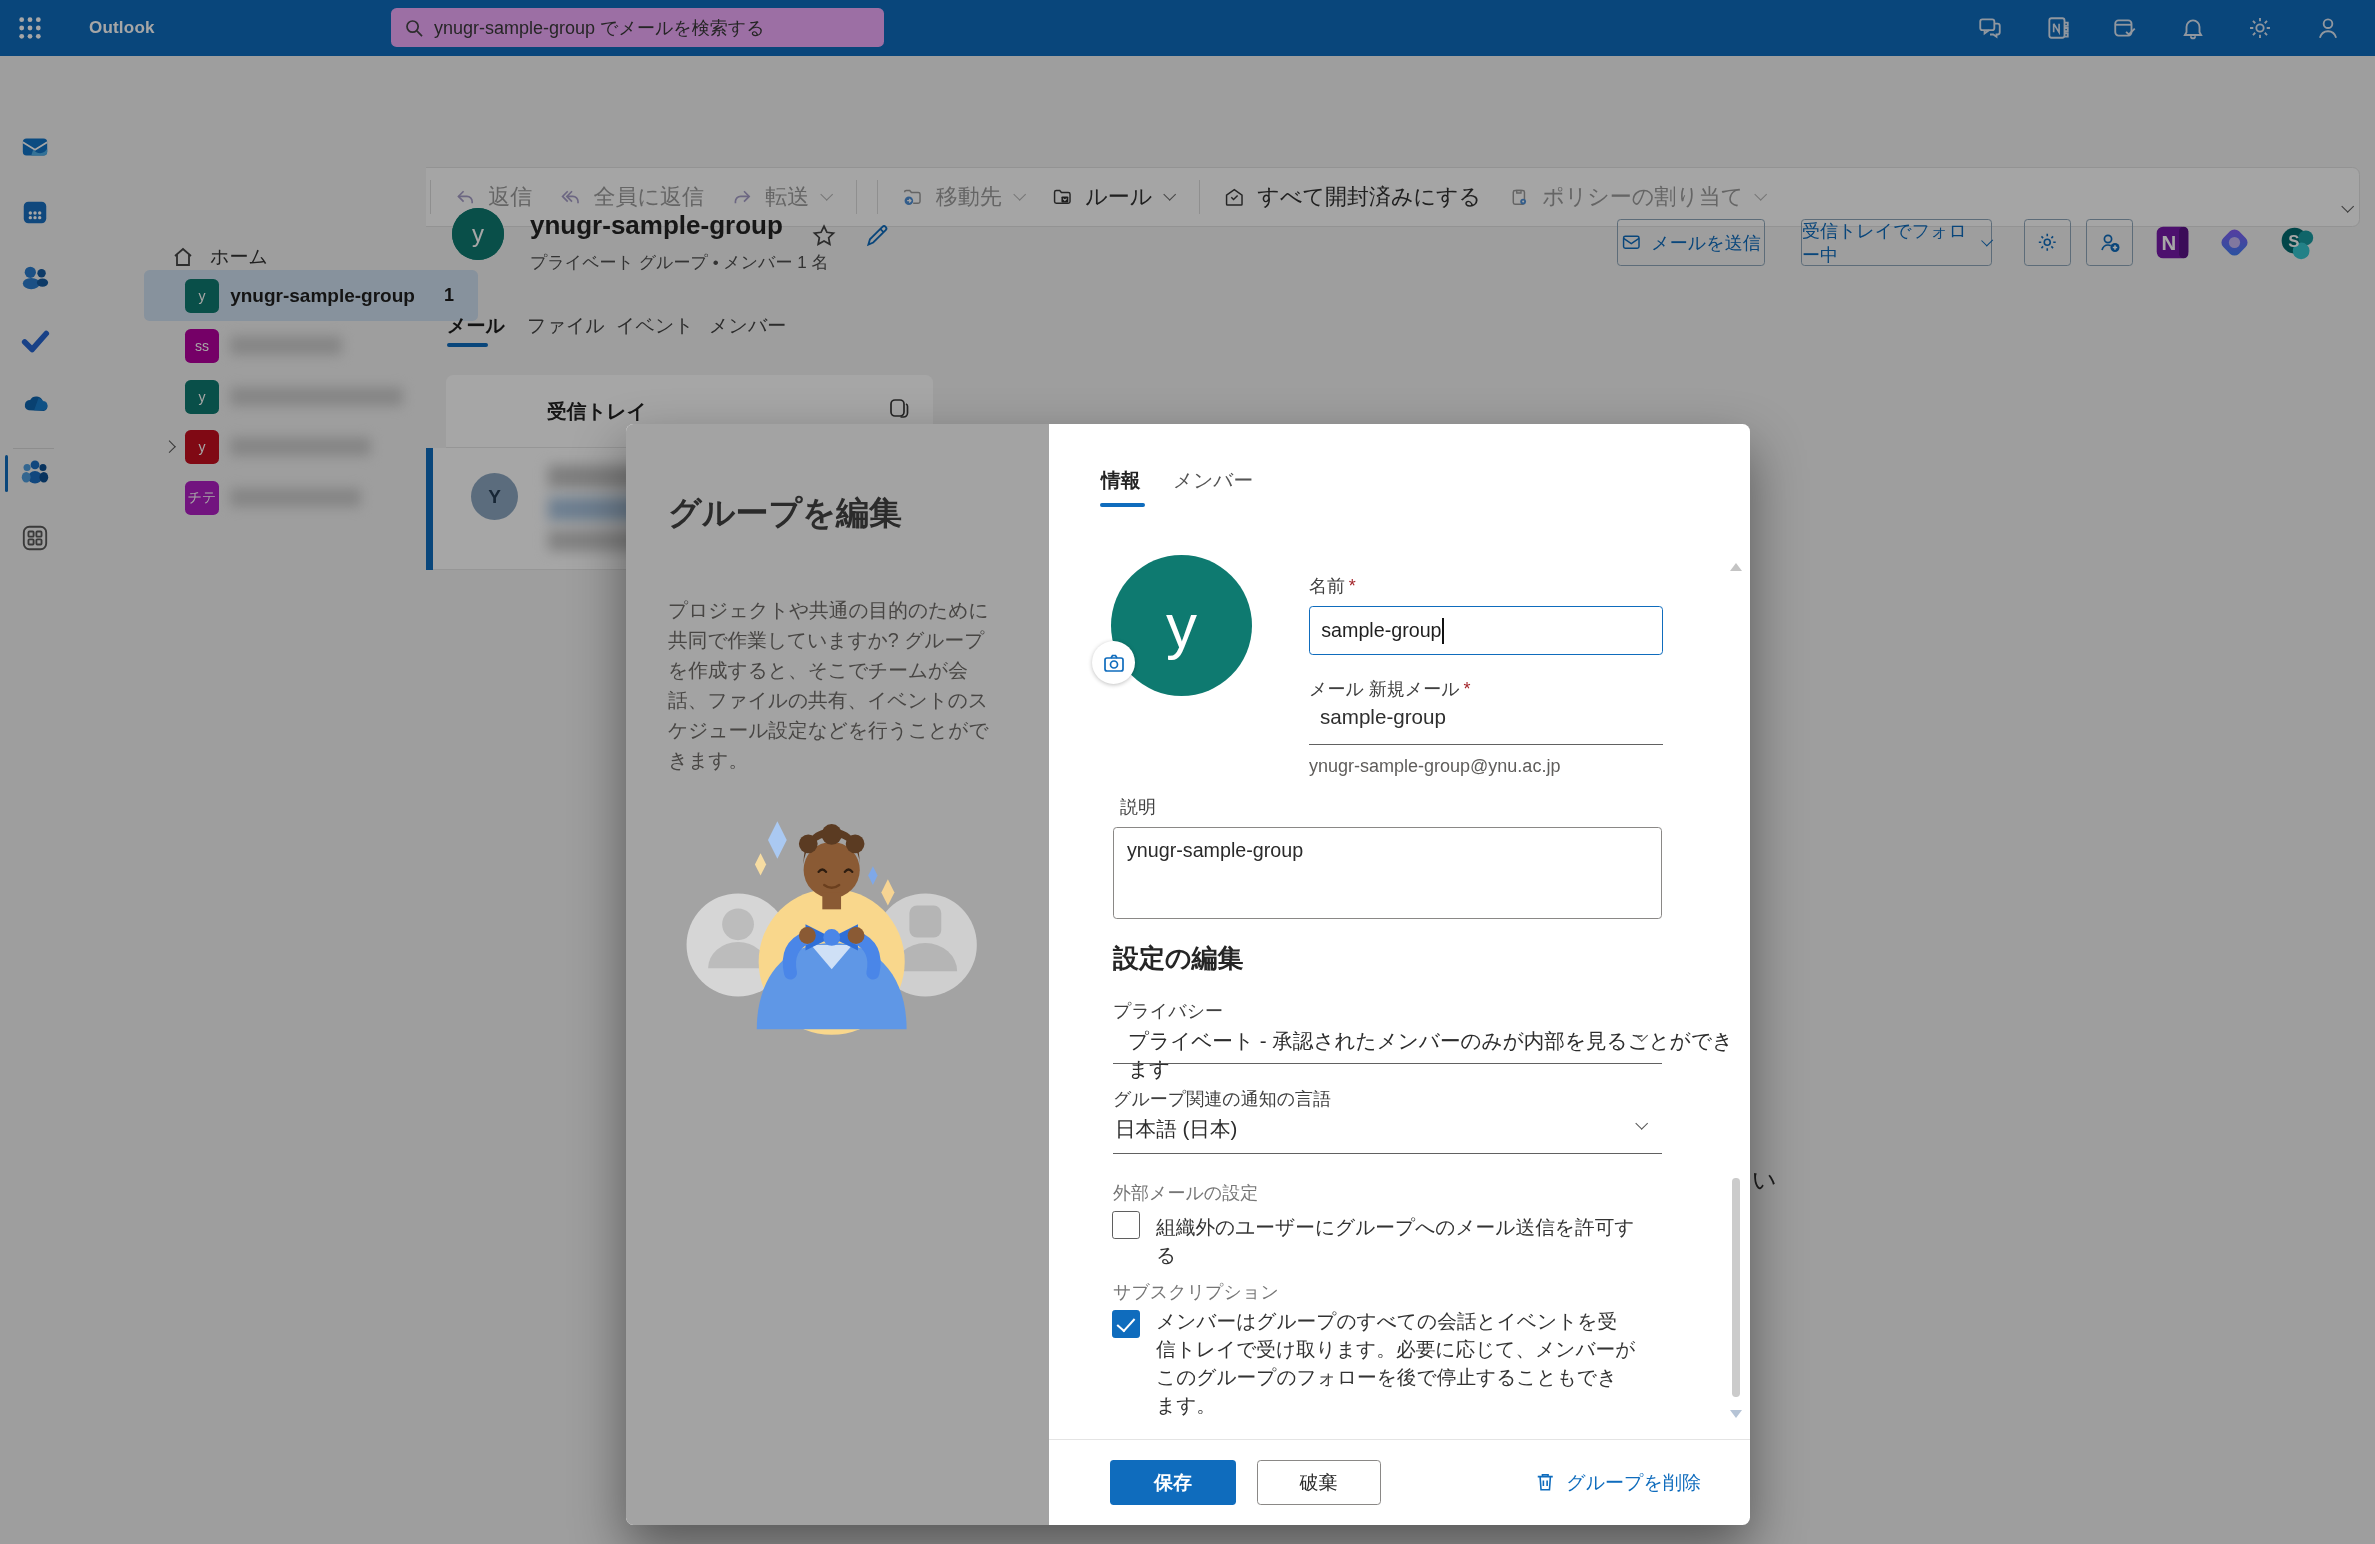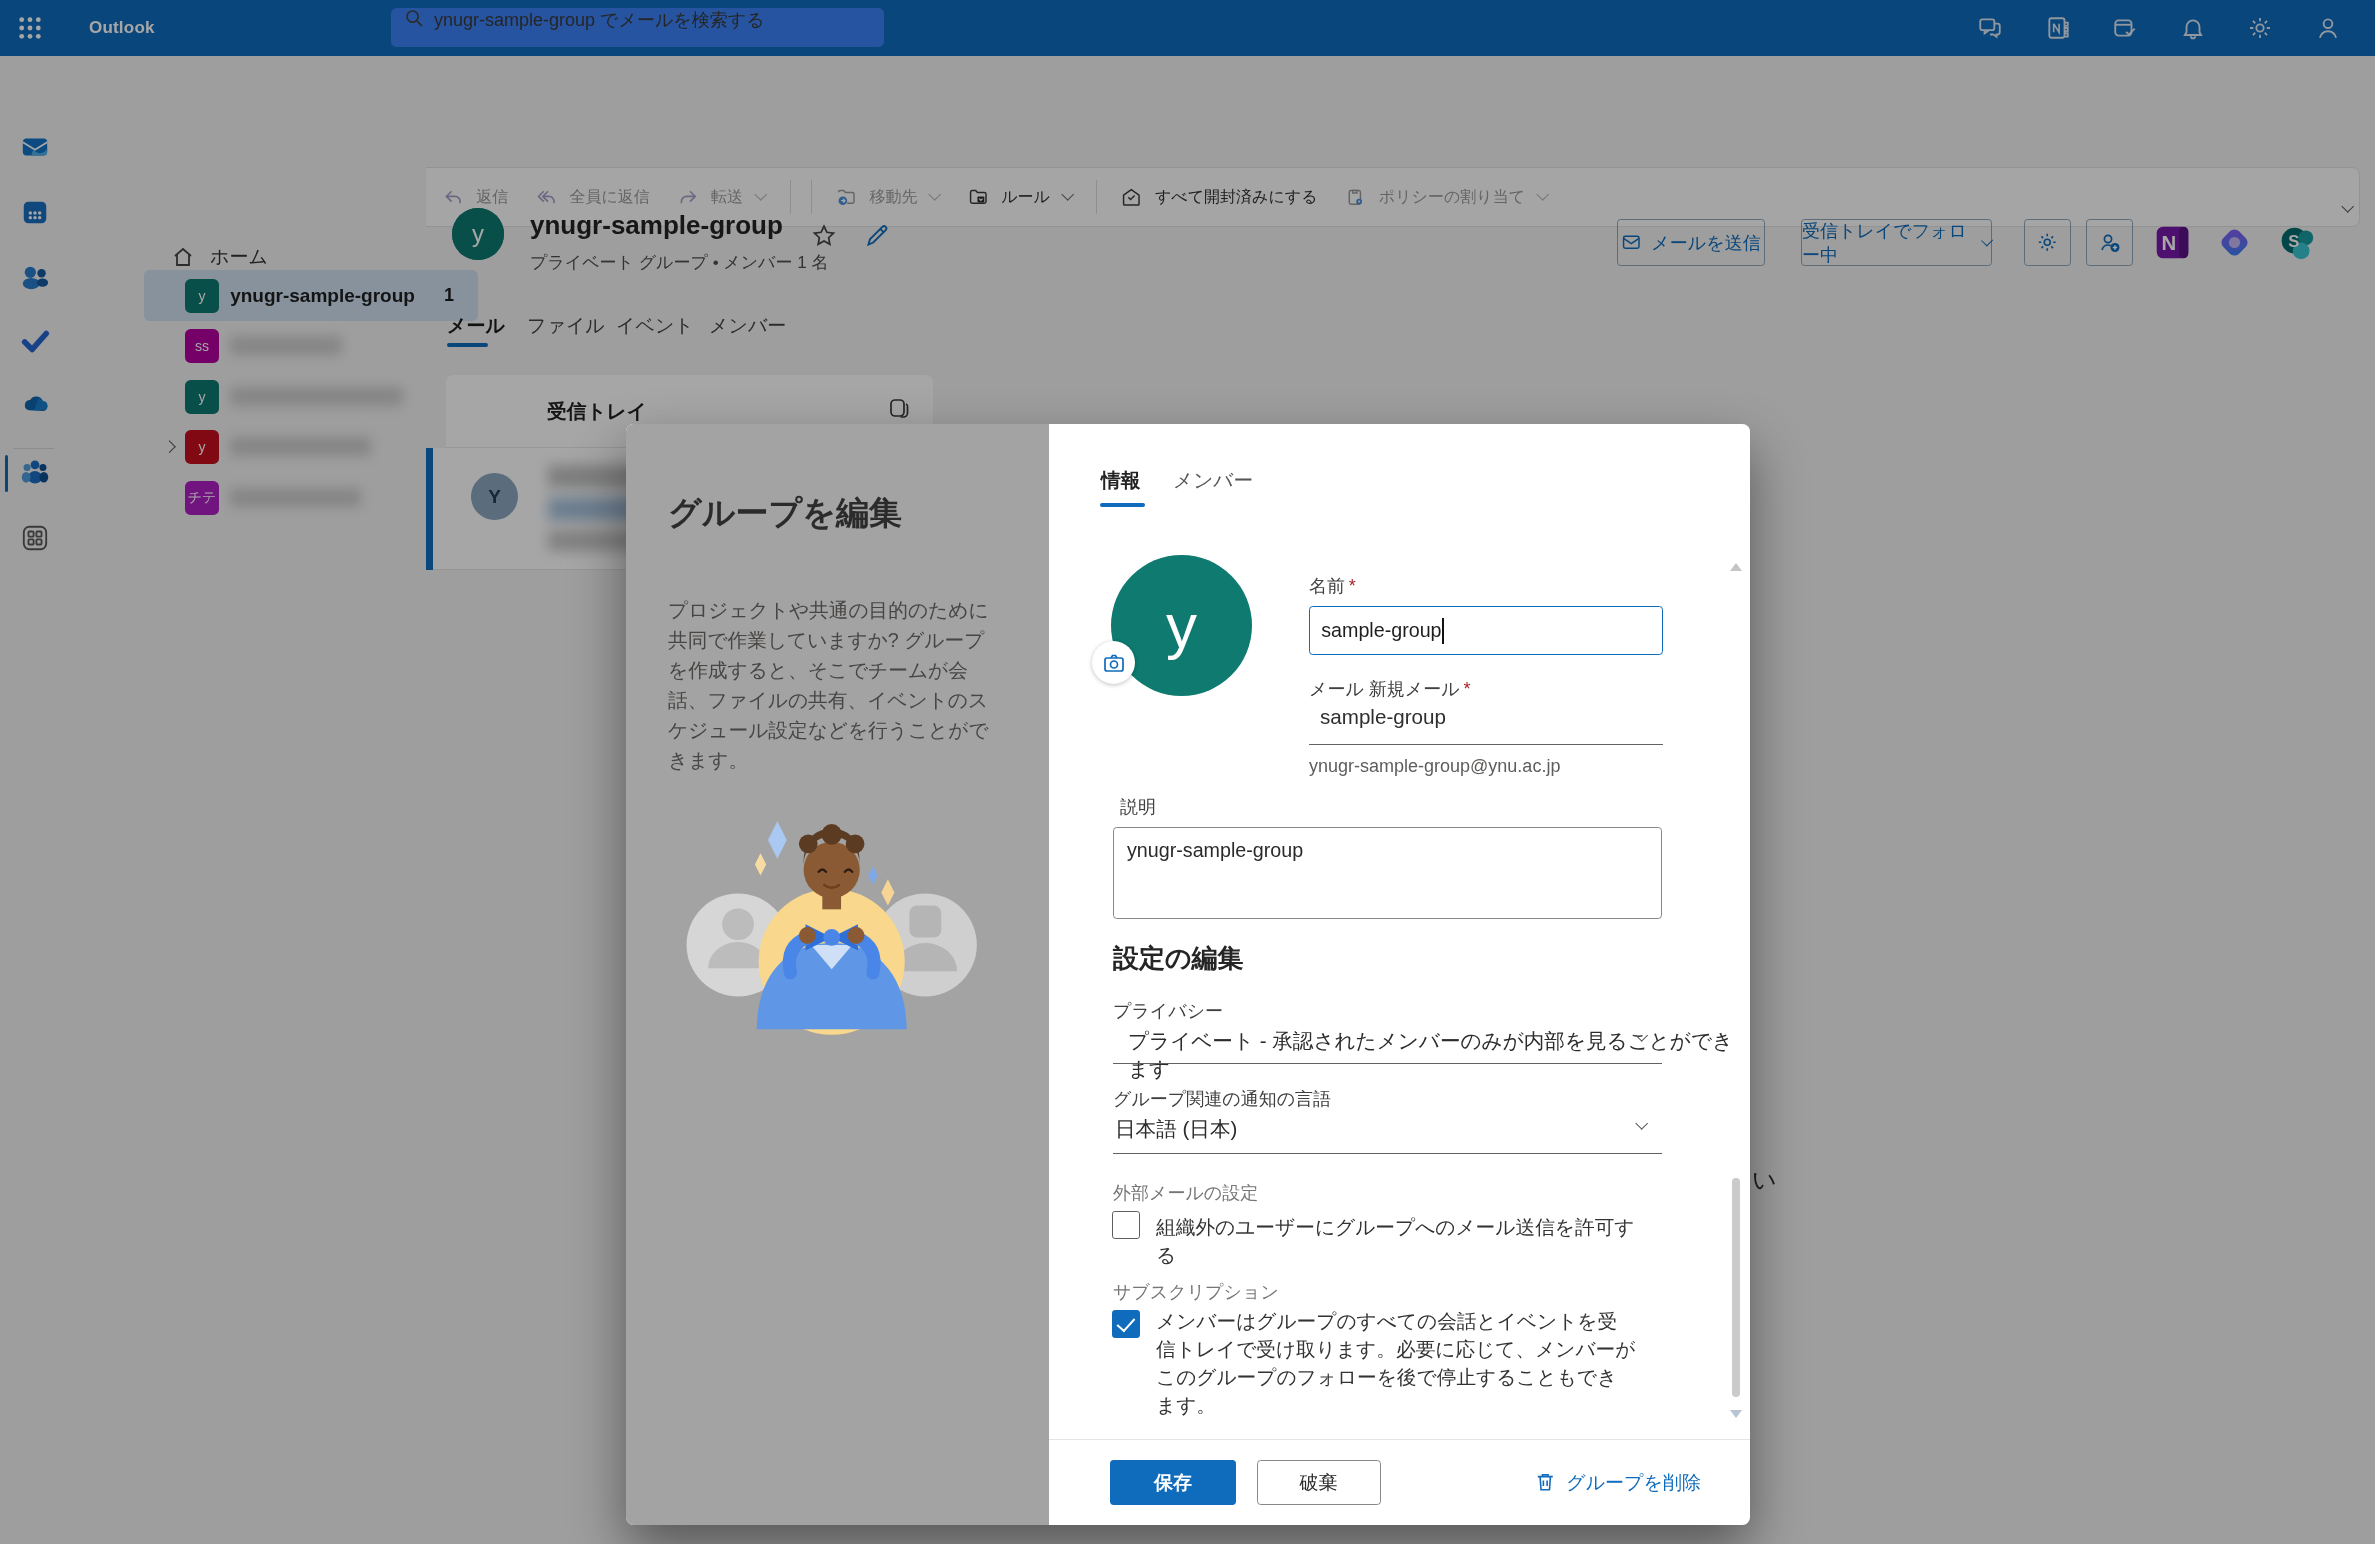--- a/index.html
+++ b/index.html
@@ -4,32 +4,32 @@
 <style>
   html,body{margin:0;padding:0;width:2375px;height:1544px;overflow:hidden;
     font-family:"Liberation Sans","DejaVu Sans",sans-serif;background:#f3f3f3;}
   .abs{position:absolute;}
   #stage{position:relative;width:2375px;height:1544px;}
 
   
   .topbar{left:0;top:0;width:2375px;height:56px;background:#0f6cbd;z-index:5;}
   .waffle{left:9.4px;top:7.5px;width:41px;height:41px;display:flex;align-items:center;justify-content:center;cursor:pointer;}
   .appname{left:89px;top:0;height:56px;line-height:56px;color:#fff;font-size:17px;font-weight:700;letter-spacing:0.2px;}
-  .searchbox{left:391px;top:8.4px;width:493px;height:39px;background:#3b82f6;border-radius:5.6px;display:flex;padding:0 13px;box-sizing:border-box;color:#3a3a3a;font-size:18px;gap:9.4px;}
+  .searchbox{left:391px;top:8.4px;width:493px;height:39px;background:#f0abfc;border-radius:5.6px;display:flex;align-items:center;padding:0 13px;box-sizing:border-box;color:#3a3a3a;font-size:18px;gap:9.4px;}
   .tb-ic{width:41px;height:41px;top:7.5px;display:flex;align-items:center;justify-content:center;cursor:pointer;}
 
   
   .ribbon{left:0;top:56px;width:2375px;height:122px;background:#f3f3f3;}
   .hamb{left:94px;top:68px;width:37px;height:30px;display:flex;flex-direction:column;justify-content:center;gap:6.6px;cursor:pointer;}
   .hamb i{display:block;height:2.8px;background:#3a3a3a;border-radius:1.9px;}
   .rtab{top:66px;height:36px;line-height:36px;font-size:19.7px;color:#3c3c3c;cursor:pointer;}
   .rtab.active{font-weight:700;color:#1b1b1b;}
   .tabline{left:161px;top:101px;width:58px;height:3.7px;background:#0f6cbd;border-radius:1.9px;}
   .strip{left:80px;top:111px;width:2280px;height:60px;background:#fdfdfd;border:0.9px solid #e2e2e2;border-radius:7.5px;box-sizing:border-box;display:flex;align-items:center;padding:0 13px;gap:3.7px;}
-  .cbtn{display:flex;align-items:center;gap:13px;height:43px;padding:0 12px;border-radius:5.6px;font-size:16px;color:#323232;cursor:pointer;white-space:nowrap;}
+  .cbtn{display:flex;align-items:center;gap:13px;height:43px;padding:0 12px;border-radius:5.6px;font-size:22px;color:#323232;cursor:pointer;white-space:nowrap;}
   .cbtn.dis{color:#9b9b9b;cursor:default;}
   .sep{width:0.9px;height:34px;background:#dcdcdc;margin:0 8.4px;}
   .splitmain{display:flex;align-items:center;gap:9.4px;height:45px;padding:0 17px;background:#0f6cbd;color:#fff;font-size:19px;font-weight:600;border-radius:5.6px 0 0 5.6px;cursor:pointer;}
   .splitchev{height:45px;width:36px;background:#0f6cbd;border-left:0.9px solid rgba(255,255,255,.35);border-radius:0 5.6px 5.6px 0;display:flex;align-items:center;justify-content:center;cursor:pointer;}
   .chev{display:inline-block;width:8.4px;height:8.4px;border-right:1.9px solid currentColor;border-bottom:1.9px solid currentColor;transform:rotate(45deg);margin-top:-3.7px;}
   .chev.white{border-color:#fff;}
   .ribexp{right:22.5px;top:141px;color:#5a5a5a;z-index:6;}
 
   
   .rail{left:0;top:56px;width:68px;height:1488px;background:#f3f3f3;}

